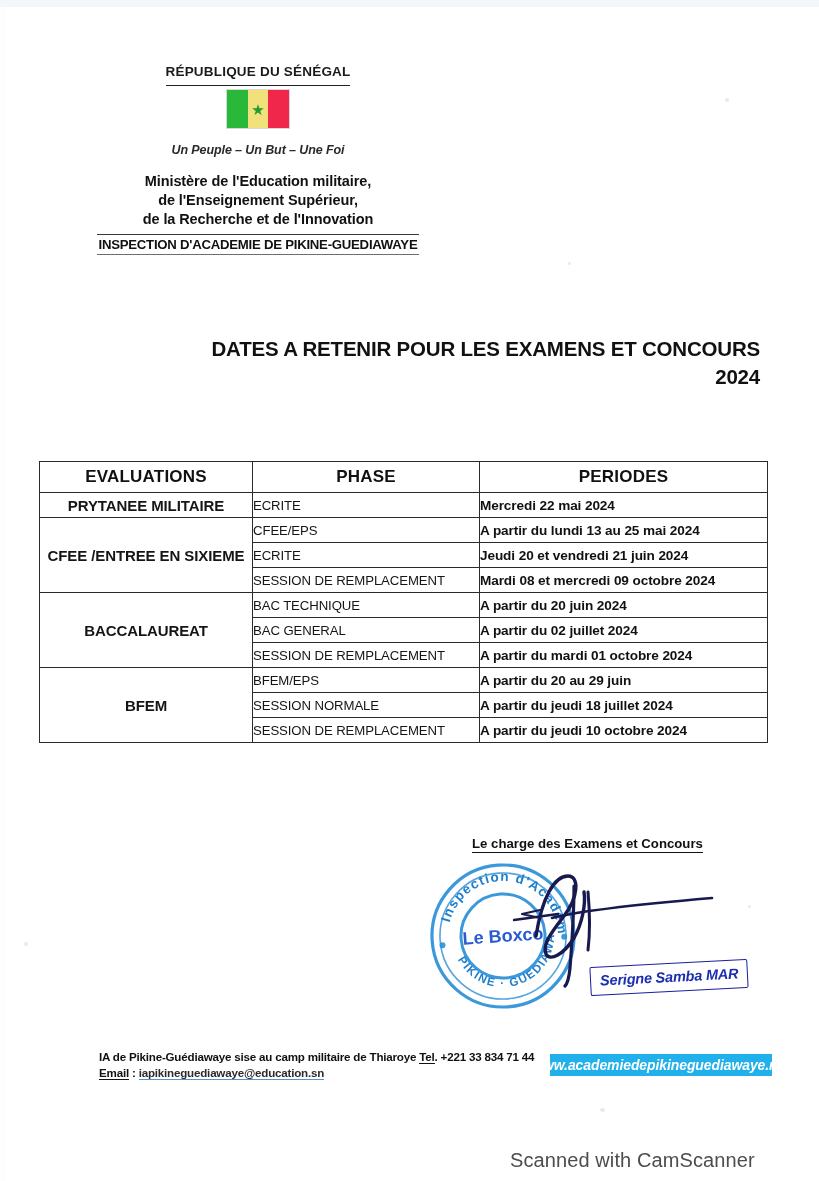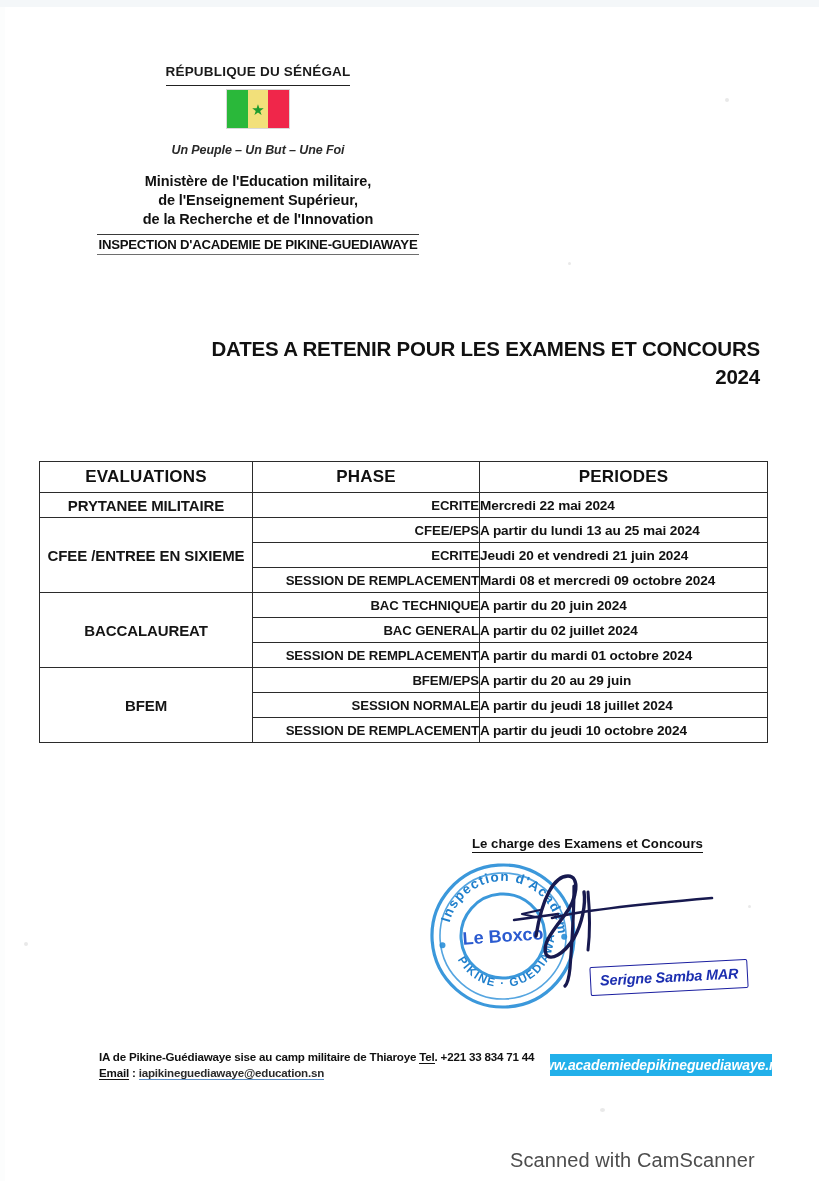--- a/index.html
+++ b/index.html
@@ -152,24 +152,24 @@
   }
   td.eval {
     text-align: center;
     font-size: 15px;
     font-weight: bold;
     letter-spacing: -0.1px;
     color: #151515;
   }
   td.phase {
     height: 24px;
-    text-align: right;
+    text-align: left;
     padding-left: 7px;
     font-size: 13.2px;
-    font-weight: bold;
+    font-weight: normal;
     letter-spacing: -0.1px;
     color: #151515;
   }
   td.period {
     height: 24px;
     text-align: left;
     padding-left: 8px;
     font-size: 13.6px;
     font-weight: bold;
     letter-spacing: -0.1px;

